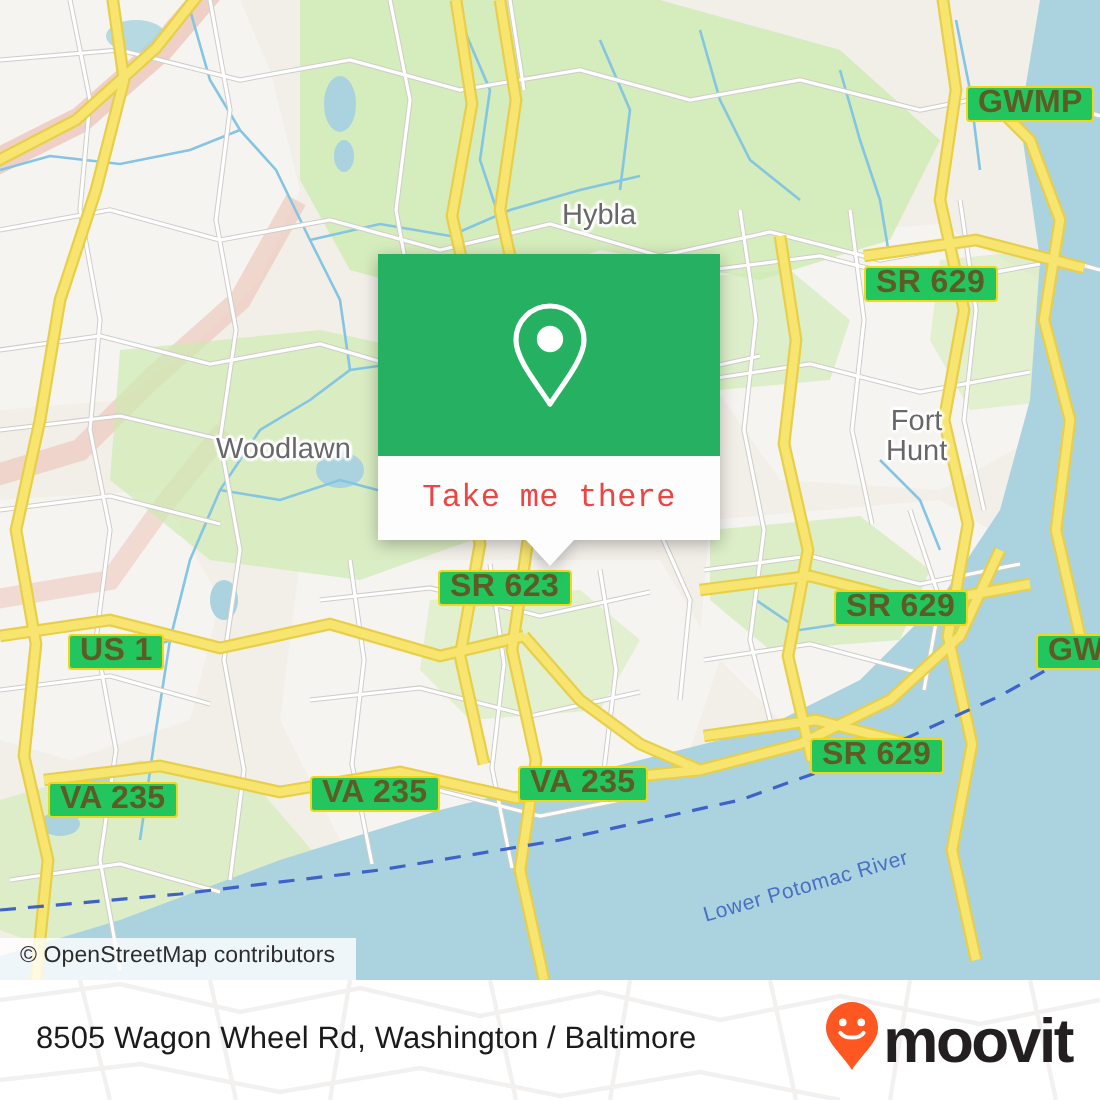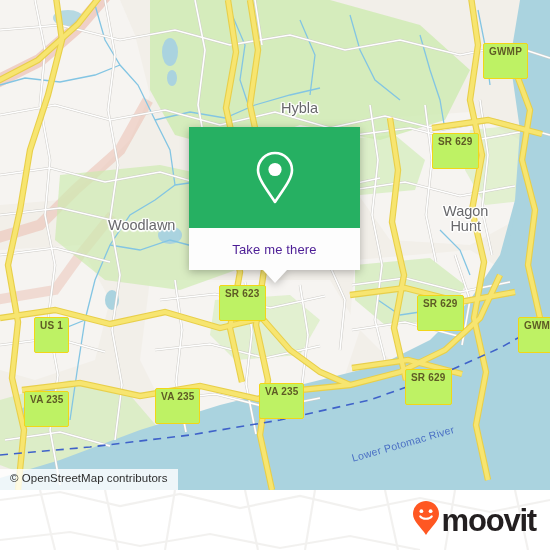--- a/index.html
+++ b/index.html
@@ -33,26 +33,26 @@
     color: #68686b;
     text-shadow: 1.5px 0 1px #fff, -1.5px 0 1px #fff, 0 1.5px 1px #fff,
                  0 -1.5px 1px #fff, 1px 1px 1px #fff, -1px -1px 1px #fff,
                  1px -1px 1px #fff, -1px 1px 1px #fff;
   }
   .place-label.two-line { line-height: 1.03; text-align: center; }
 
   .shield {
     position: absolute;
     border: 1.7px solid #f2d617;
-    background: #bef264;
+    background: #22c55e;
     color: #5e5b25;
-    font-size: 10px;
+    font-size: 16px;
     font-weight: bold;
     letter-spacing: .2px;
-    padding: 1px 5px 20px 5px;
+    padding: 1px 5px 2px 5px;
     border-radius: 2px;
     white-space: nowrap;
     line-height: 13px;
   }
 
   .river-label {
     position: absolute;
     font-size: 10.5px;
     color: #4a6fc4;
     white-space: nowrap;
@@ -83,23 +83,24 @@
     background: #26b062;
     display: flex; align-items: center; justify-content: center;
   }
   #callout-img svg { display: block; }
   #callout-bar {
     height: 42px;
     background: #fdfdfd;
     display: flex; align-items: center; justify-content: center;
   }
   #callout-bar span {
-    font-size: 13px;
-    color: #4c1d95;
+    font-size: 16px;
+    color: #ef4444;
     letter-spacing: .15px;
+    font-family: Liberation Mono, monospace;
   }
   #callout-tail {
     position: absolute;
     left: 50%; bottom: -13px;
     margin-left: -12px;
     width: 0; height: 0;
     border-left: 12px solid transparent;
     border-right: 12px solid transparent;
     border-top: 13px solid #fdfdfd;
   }
@@ -310,21 +311,21 @@
 
         <path d="M0 455 L90 447 L190 435 L280 420 L370 400 L440 375 L500 348 L550 320" stroke="#3f62c9" stroke-width="1.6" stroke-dasharray="8 6" fill="none"></path>
       </g>
     </svg>
 
     <div class="map-label place-label" style="left:281px; top:100px;">Hybla</div>
 
     <div class="map-label place-label" style="left:108px; top:217px;">Woodlawn</div>
 
     <div class="map-label place-label two-line" style="left:443px; top:204px;">
-      <div>Wagon</div>
+      <div>Fort</div>
       <div>Hunt</div>
     </div>
 
     <div class="shield" style="left:483px; top:43px;">GWMP</div>
     <div class="shield" style="left:432px; top:133px;">SR 629</div>
     <div class="shield" style="left:219px; top:285px;">SR 623</div>
     <div class="shield" style="left:34px; top:317px;">US 1</div>
     <div class="shield" style="left:417px; top:295px;">SR 629</div>
     <div class="shield" style="left:518px; top:317px;">GWMP</div>
     <div class="shield" style="left:405px; top:369px;">SR 629</div>
@@ -361,20 +362,21 @@
         <path d="M105 490 L118 550"></path>
         <path d="M175 490 L165 550"></path>
         <path d="M245 490 L258 550"></path>
         <path d="M315 490 L305 550"></path>
         <path d="M385 490 L398 550"></path>
         <path d="M455 490 L445 550"></path>
         <path d="M515 490 L528 550"></path>
       </g>
     </svg>
     <div id="footer-inner">
+      <div id="addr">8505 Wagon Wheel Rd, Washington / Baltimore</div>
       <div id="brand">
         <span>
           <svg width="28" height="36" viewBox="0 0 28 36" aria-hidden="true">
             <path d="M14 1 C6.8 1 1 6.8 1 14 C1 21.4 9 27 14 35 C19 27 27 21.4 27 14 C27 6.8 21.2 1 14 1 Z" fill="#ff5722"></path>
             <circle cx="9.4" cy="11.2" r="1.9" fill="#ffffff"></circle>
             <circle cx="18.6" cy="11.2" r="1.9" fill="#ffffff"></circle>
             <path d="M8.2 16.4 C10.4 19.6 17.6 19.6 19.8 16.4" stroke="#ffffff" stroke-width="2" fill="none" stroke-linecap="round"></path>
           </svg>
         </span>
         <span id="brand-text">moovit</span>

